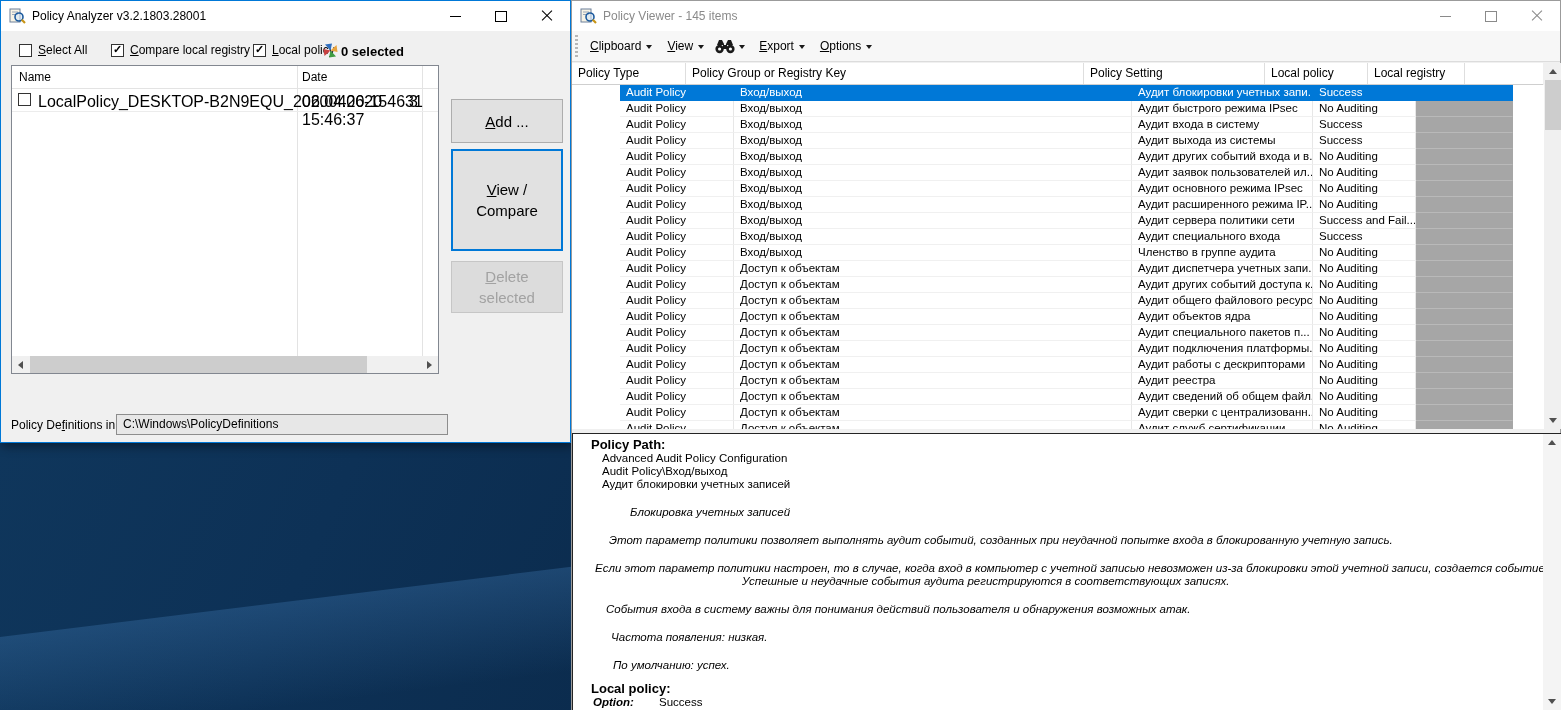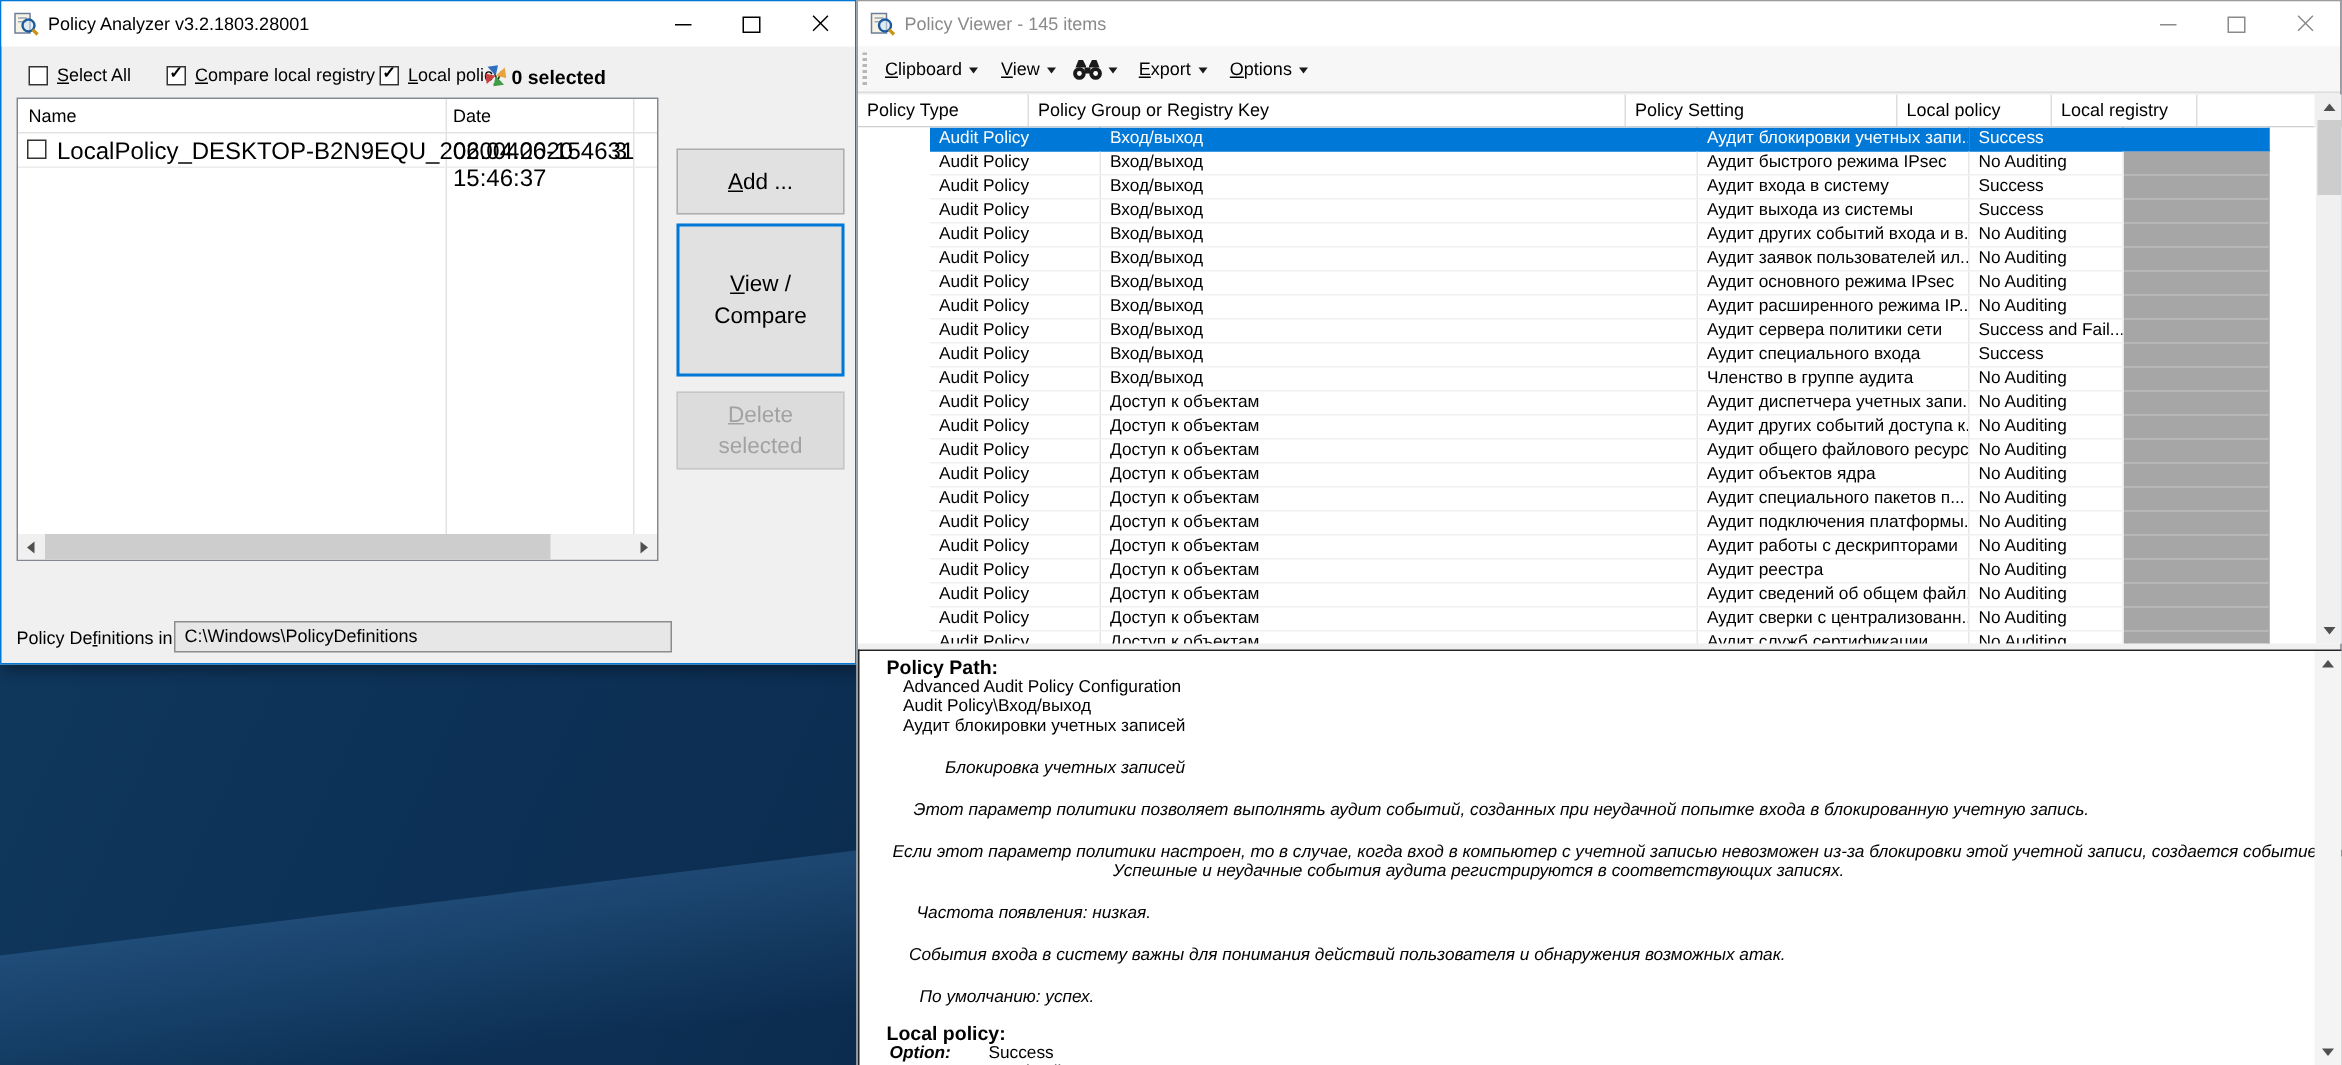--- a/index.html
+++ b/index.html
@@ -440,22 +440,22 @@
   <div id="detail">
     <div class="dcontent">
         <div class="dl h">Policy Path:</div>
         <div class="dl path">Advanced Audit Policy Configuration</div>
         <div class="dl path">Audit Policy\Вход/выход</div>
         <div class="dl path">Аудит блокировки учетных записей</div>
         <div class="dl it i53 gap">Блокировка учетных записей</div>
         <div class="dl it i32 gap">Этот параметр политики позволяет выполнять аудит событий, созданных при неудачной попытке входа в блокированную учетную запись.</div>
         <div class="dl it i18 gap">Если этот параметр политики настроен, то в случае, когда вход в компьютер с учетной записью невозможен из-за блокировки этой учетной записи, создается событие аудита.</div>
         <div class="dl it i165">Успешные и неудачные события аудита регистрируются в соответствующих записях.</div>
+        <div class="dl it i29 gap">События входа в систему важны для понимания действий пользователя и обнаружения возможных атак.</div>
         <div class="dl it i34 gap">Частота появления: низкая.</div>
-        <div class="dl it i29 gap">События входа в систему важны для понимания действий пользователя и обнаружения возможных атак.</div>
         <div class="dl it i36 gap">По умолчанию: успех.</div>
         <div class="dl h gap2">Local policy:</div>
         <div class="dl opt">
           <span class="lab">Option:</span>
           <span>Success</span>
         </div>
         <div class="dl opt">
           <span class="lab">GPO:</span>
           <span>Local policy</span>
         </div>

